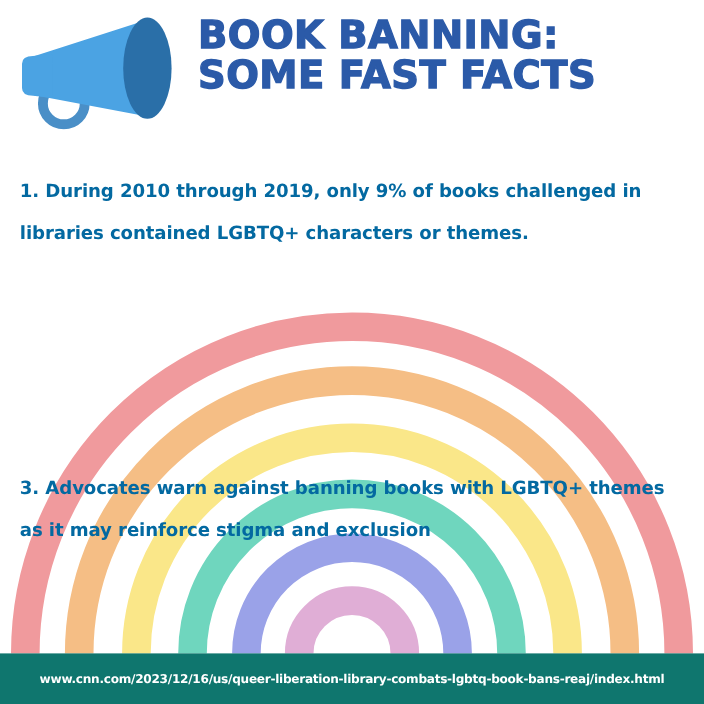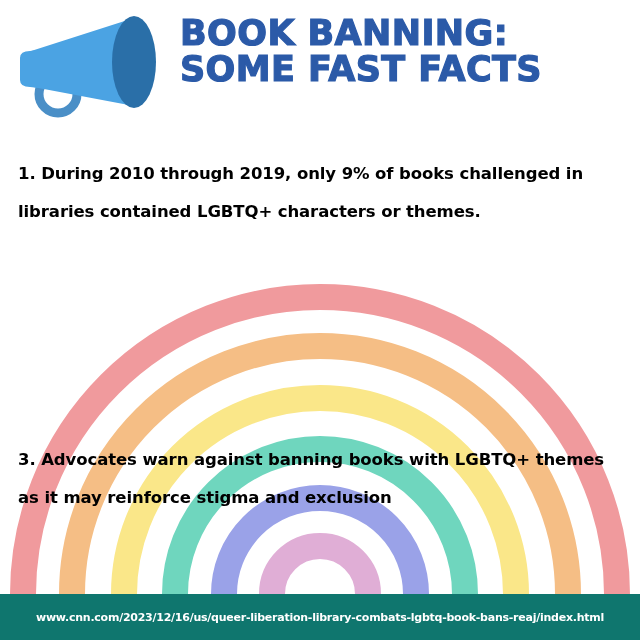--- a/index.html
+++ b/index.html
@@ -69,30 +69,30 @@
     left: 0;
     top: 0;
     width: 640px;
     height: 594px;
     z-index: 4;
   }
   .fact {
     position: absolute;
     left: 18px;
     width: 610px;
-    color: #000000;
+    color: #0369a1;
     font-family: "DejaVu Sans", sans-serif;
     font-weight: bold;
     font-size: 16.5px;
     line-height: 38px;
     letter-spacing: -0.1px;
   }
   .fact-1 { top: 155px; }
   .fact-2 { top: 315px; }
-  .fact-3 { top: 441px; }
+  .fact-3 { top: 425px; }
 
   
   #footer-bar {
     position: absolute;
     left: 0;
     top: 594px;
     width: 640px;
     height: 46px;
     background: #0f766e;
     z-index: 5;

